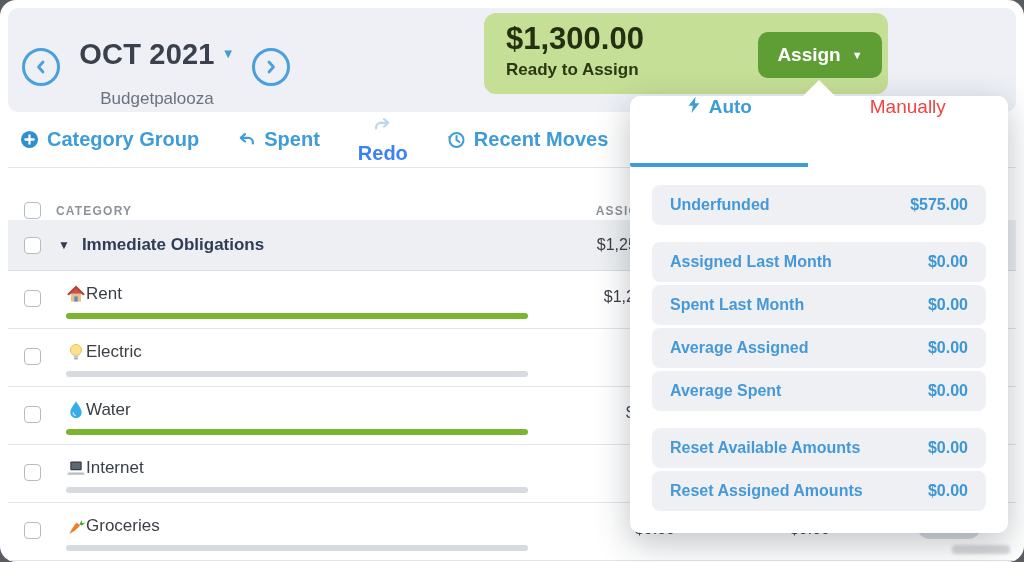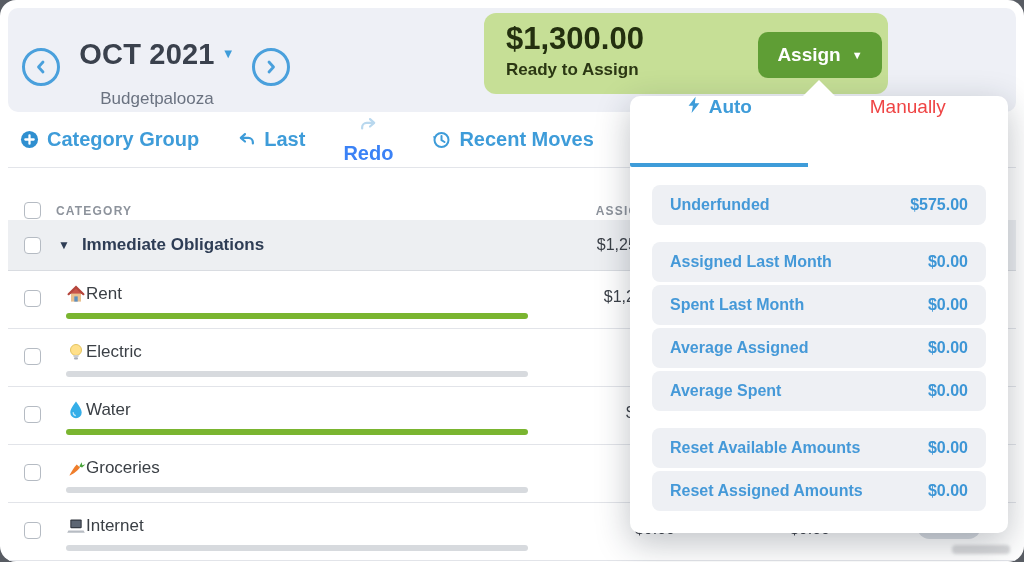--- a/index.html
+++ b/index.html
@@ -130,21 +130,21 @@
       <span>Category Group</span>
     </button>
 
     <button class="tbtn">
       <span>
         <svg width="19" height="19" viewBox="0 0 20 20">
             <path d="M8.4 4.3 L4 8.3 L8.4 12.1" fill="none" stroke="#3e9cd9" stroke-width="2.3" stroke-linecap="round" stroke-linejoin="round"></path>
             <path d="M4.7 8.3 H12 a4.7 4.7 0 0 1 4.7 4.7 v1.2" fill="none" stroke="#3e9cd9" stroke-width="2.3" stroke-linecap="round"></path>
           </svg>
       </span>
-      <span>Last</span>
+      <span>Spent</span>
     </button>
 
     <button class="tbtn disabled">
       <span>
         <svg width="19" height="19" viewBox="0 0 20 20">
             <path d="M11.6 4.3 L16 8.3 L11.6 12.1" fill="none" stroke="#b9d8ee" stroke-width="2.3" stroke-linecap="round" stroke-linejoin="round"></path>
             <path d="M15.3 8.3 H8 a4.7 4.7 0 0 0 -4.7 4.7 v1.2" fill="none" stroke="#b9d8ee" stroke-width="2.3" stroke-linecap="round"></path>
           </svg>
       </span>
       <span>Redo</span>
@@ -254,47 +254,47 @@
     </div>
 
     <div class="row grid">
       <div class="cbcell">
           <span class="cb"></span>
         </div>
       <div class="catcell">
         <div class="nameline">
           <span>
             <svg width="20" height="20" viewBox="0 0 20 20">
-                <path d="M3.4 17.6 C5.6 16.8 11.4 13 14 9.4 L10.7 6.4 C7.9 9.4 4.9 14.6 3.4 17.6 Z" fill="#ef7d2b"></path>
-                <path d="M13.3 8.4 l2.3-4.2 l.7 3 l3.2-1 l-3.4 3.2 Z" fill="#49a53c"></path>
-              </svg>
-          </span>
-          <span>Groceries</span>
-        </div>
-        <div class="bar"></div>
-      </div>
-      <div class="amt">$0.00</div>
-      <div class="amt">$0.00</div>
-      <div class="pillcell"><span class="pill">$0.00</span></div>
-    </div>
-
-    <div class="row grid">
-      <div class="cbcell">
-          <span class="cb"></span>
-        </div>
-      <div class="catcell">
-        <div class="nameline">
-          <span>
-            <svg width="20" height="20" viewBox="0 0 20 20">
                 <rect x="4.3" y="3.6" width="11.4" height="8.6" rx="1" fill="#32373f"></rect>
                 <rect x="5.4" y="4.7" width="9.2" height="6.4" fill="#5d6673"></rect>
                 <path d="M2.4 14.6 h15.2 l1.2 2.2 h-17.6 Z" fill="#b7bcc3"></path>
               </svg>
           </span>
           <span>Internet</span>
+        </div>
+        <div class="bar"></div>
+      </div>
+      <div class="amt">$0.00</div>
+      <div class="amt">$0.00</div>
+      <div class="pillcell"><span class="pill">$0.00</span></div>
+    </div>
+
+    <div class="row grid">
+      <div class="cbcell">
+          <span class="cb"></span>
+        </div>
+      <div class="catcell">
+        <div class="nameline">
+          <span>
+            <svg width="20" height="20" viewBox="0 0 20 20">
+                <path d="M3.4 17.6 C5.6 16.8 11.4 13 14 9.4 L10.7 6.4 C7.9 9.4 4.9 14.6 3.4 17.6 Z" fill="#ef7d2b"></path>
+                <path d="M13.3 8.4 l2.3-4.2 l.7 3 l3.2-1 l-3.4 3.2 Z" fill="#49a53c"></path>
+              </svg>
+          </span>
+          <span>Groceries</span>
         </div>
         <div class="bar"></div>
       </div>
       <div class="amt">$0.00</div>
       <div class="amt">$0.00</div>
       <div class="pillcell"><span class="pill">$0.00</span></div>
     </div>
   </div>
 
   <div class="popup">

